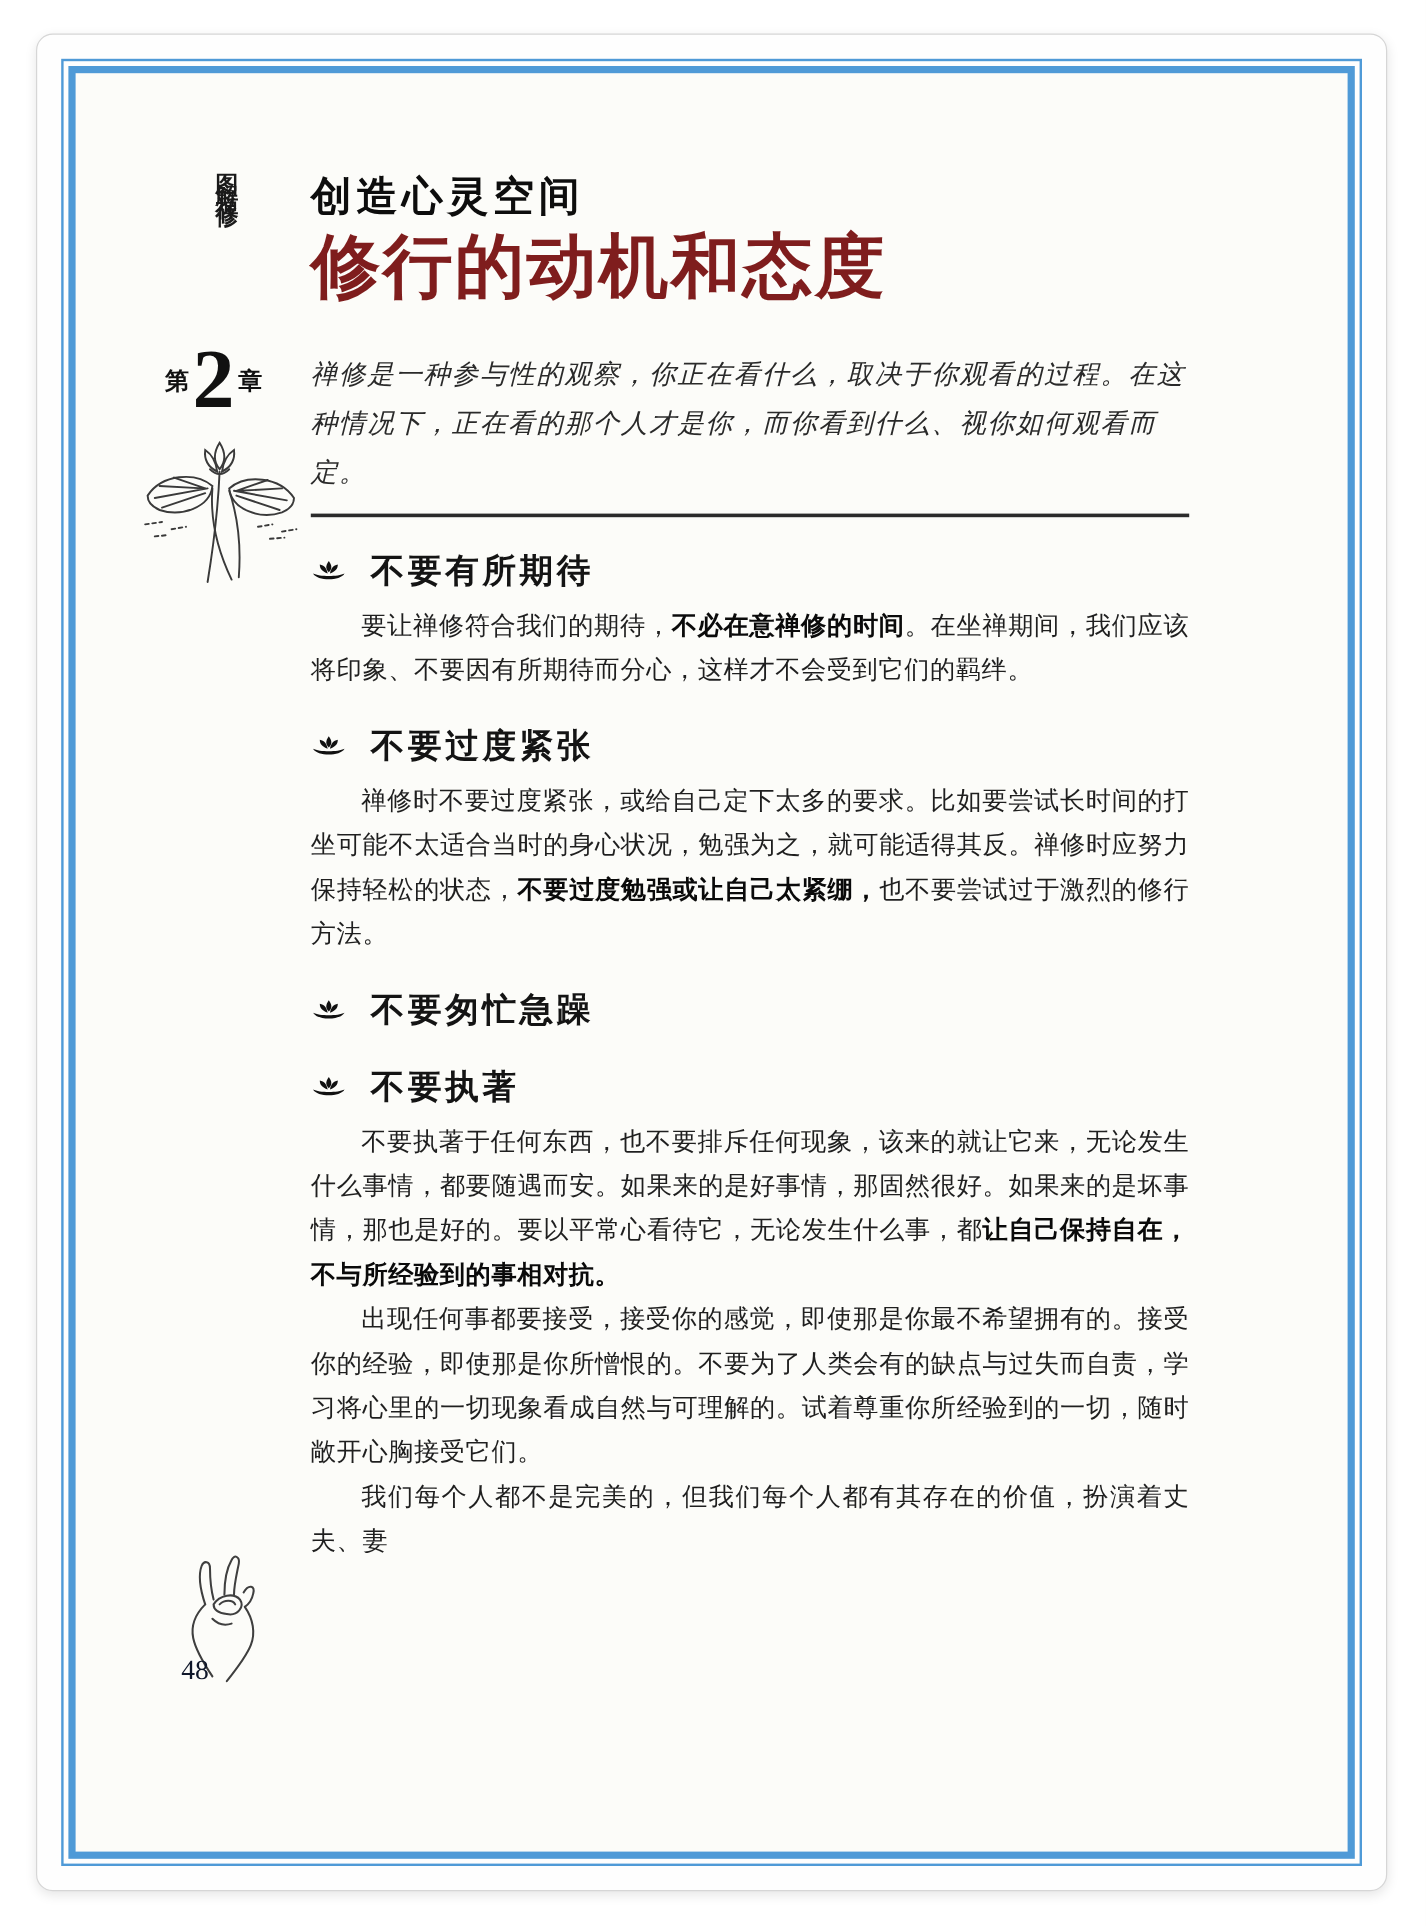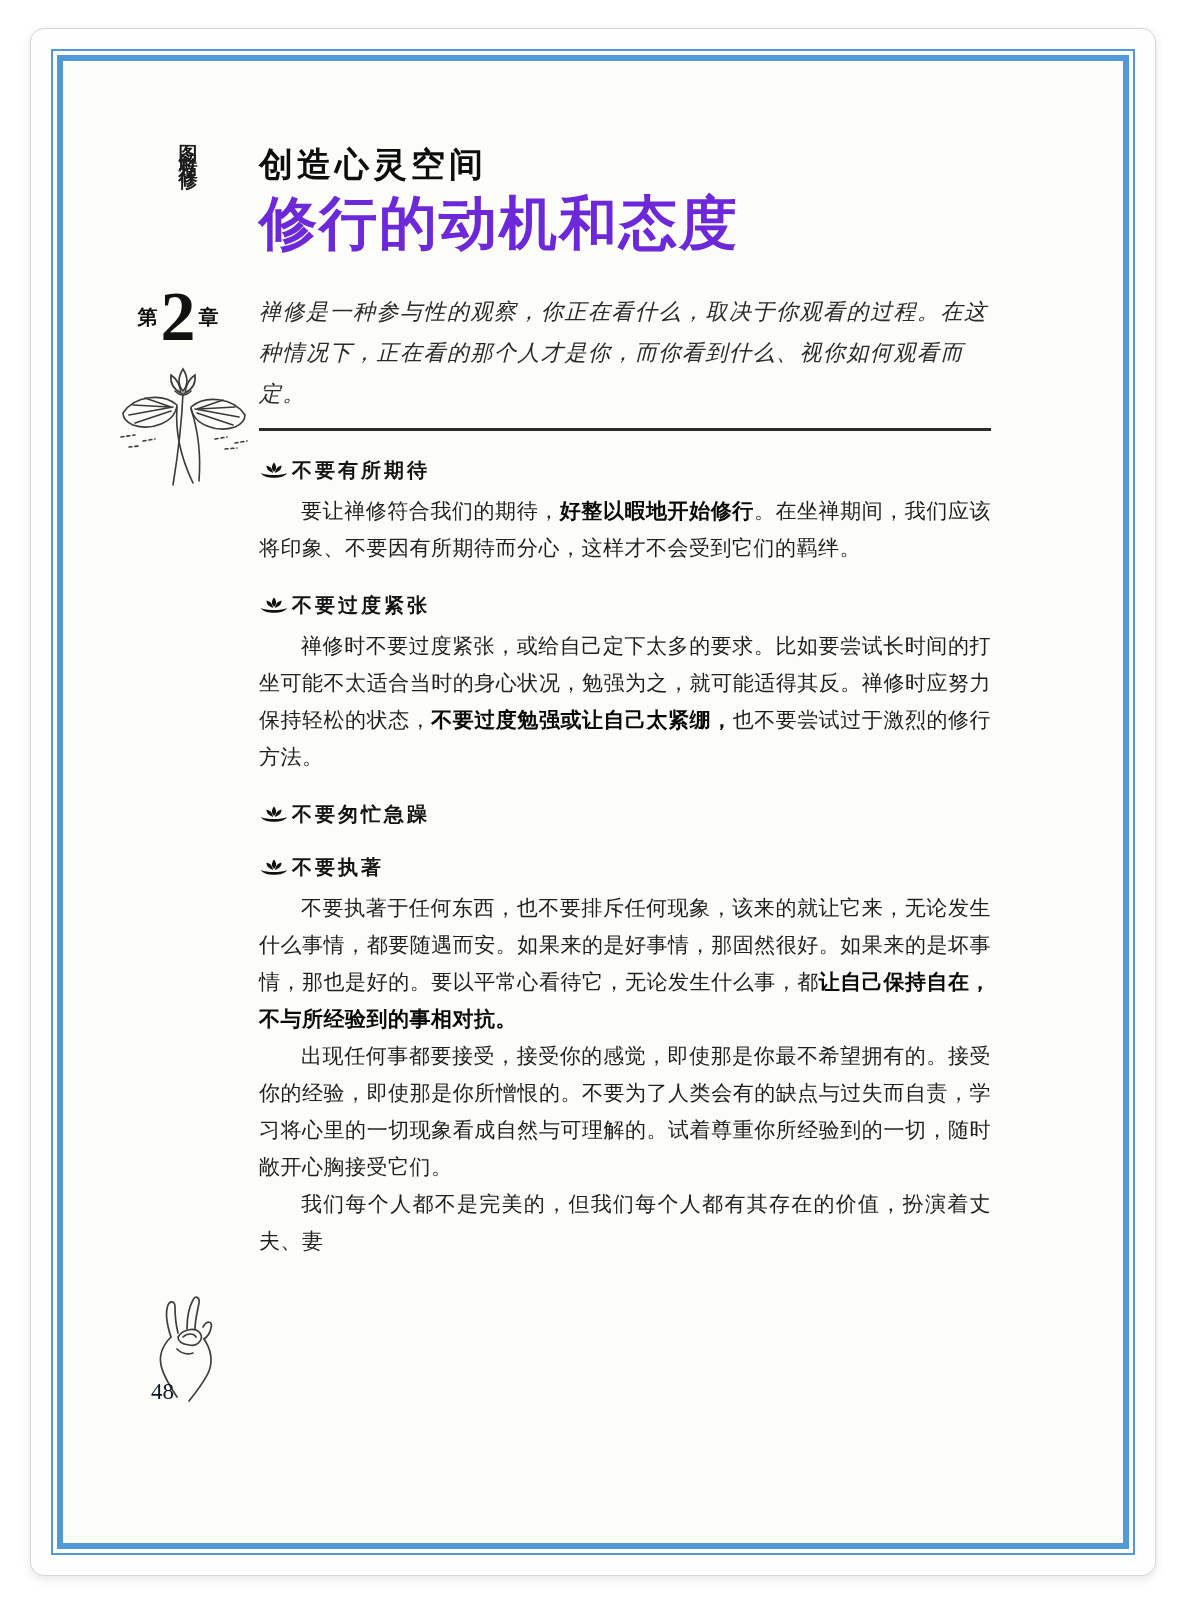--- a/index.html
+++ b/index.html
@@ -49,38 +49,38 @@
   }
   .lotus-art{display:block;margin:16px 0 0 2px;}
 
   
   .main-col{position:absolute;left:196px;top:82px;width:732px;}
   .page-subtitle{
     margin:0;font-size:34px;line-height:42px;font-weight:bold;color:#0d0d0d;
     font-family:"Liberation Sans",sans-serif;letter-spacing:4px;
   }
   .page-title{
-    margin:4px 0 0 0;font-size:58px;line-height:68px;font-weight:bold;color:#6d28d9;
+    margin:4px 0 0 0;font-size:58px;line-height:68px;font-weight:bold;color:#7f1d1d;
     letter-spacing:2px;font-family:"Liberation Sans",sans-serif;
   }
   .intro{
     margin:34px 0 0 0;font-size:22px;line-height:41px;color:#2a2a2a;
     font-style:italic;letter-spacing:1.5px;
     font-family:"Liberation Serif",serif;
   }
   .title-rule{
     border:none;border-top:3px solid #2b2b2b;margin:14px 0 0 0;width:100%;
   }
 
   
   .sections{margin-top:20px;}
   .topic-heading{
-    display:flex;align-items:center;gap:3px;
+    display:flex;align-items:center;gap:20px;
     margin:26px 0 8px 0;
-    font-size:20px;font-weight:bold;color:#141414;letter-spacing:3px;
+    font-size:28px;font-weight:bold;color:#141414;letter-spacing:3px;
     font-family:"Liberation Serif",serif;
   }
   .bullet-icon{flex:0 0 auto;}
   .body-para{
     margin:0;font-size:21px;line-height:37px;color:#1f1f1f;
     text-align:justify;text-indent:2em;letter-spacing:.5px;
   }
   .seg-bold{font-weight:bold;color:#0a0a0a;}
 
   
@@ -136,21 +136,21 @@
     <h3 class="topic-heading">
       <svg class="bullet-icon" width="30" height="20" viewBox="0 0 32 20" fill="#111">
         <path d="M16 1 C13 5 13 8 16 11 C19 8 19 5 16 1 Z"></path>
         <path d="M8 4 C8 8 10 10 15 12 C14 7 12 5 8 4 Z"></path>
         <path d="M24 4 C24 8 22 10 17 12 C18 7 20 5 24 4 Z"></path>
         <path d="M2 12 C6 19 26 19 30 12 C24 15 8 15 2 12 Z"></path>
       </svg>
       <span class="heading-text">不要有所期待</span>
     </h3>
     <div class="paras">
-                  <p class="body-para"><span>要让禅修符合我们的期待，</span><span class="seg-bold">好整以暇地开始修行</span><span>。在坐禅期间，我们应该将印象、不要因有所期待而分心，这样才不会受到它们的羁绊。</span></p>
+                  <p class="body-para"><span>要让禅修符合我们的期待，</span><span class="seg-bold">不必在意禅修的时间</span><span>。在坐禅期间，我们应该将印象、不要因有所期待而分心，这样才不会受到它们的羁绊。</span></p>
                 </div>
   </section>
 
   <section class="topic">
     <h3 class="topic-heading">
       <svg class="bullet-icon" width="30" height="20" viewBox="0 0 32 20" fill="#111">
         <path d="M16 1 C13 5 13 8 16 11 C19 8 19 5 16 1 Z"></path>
         <path d="M8 4 C8 8 10 10 15 12 C14 7 12 5 8 4 Z"></path>
         <path d="M24 4 C24 8 22 10 17 12 C18 7 20 5 24 4 Z"></path>
         <path d="M2 12 C6 19 26 19 30 12 C24 15 8 15 2 12 Z"></path>

